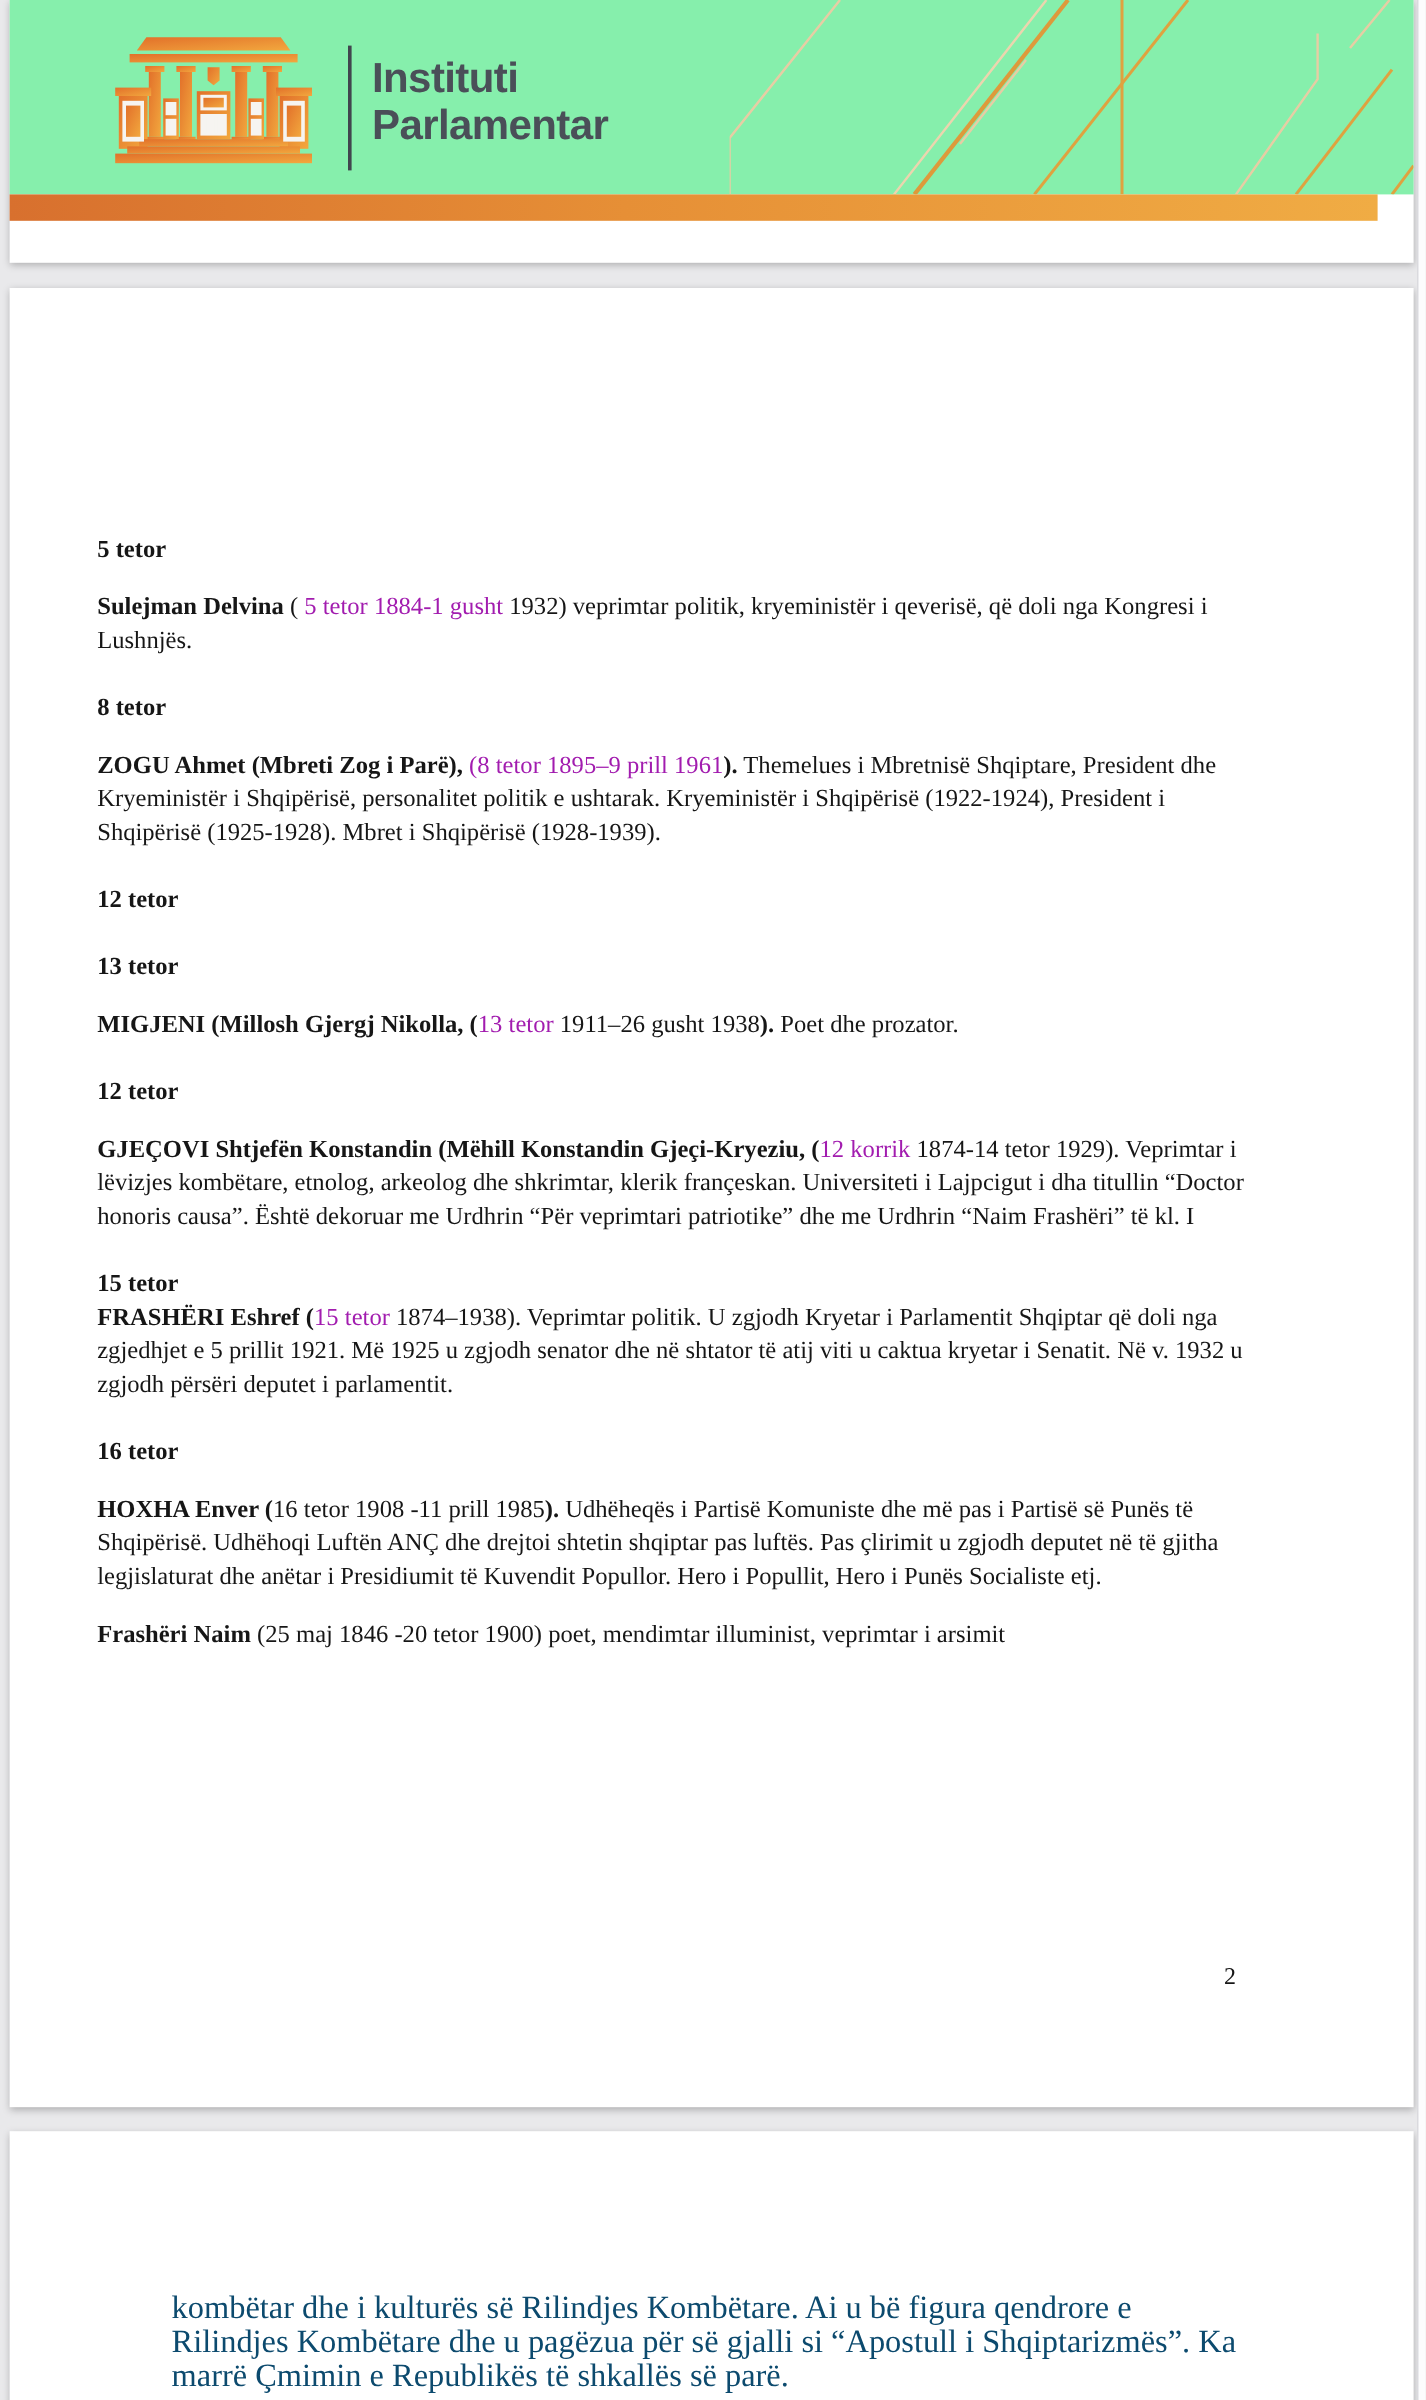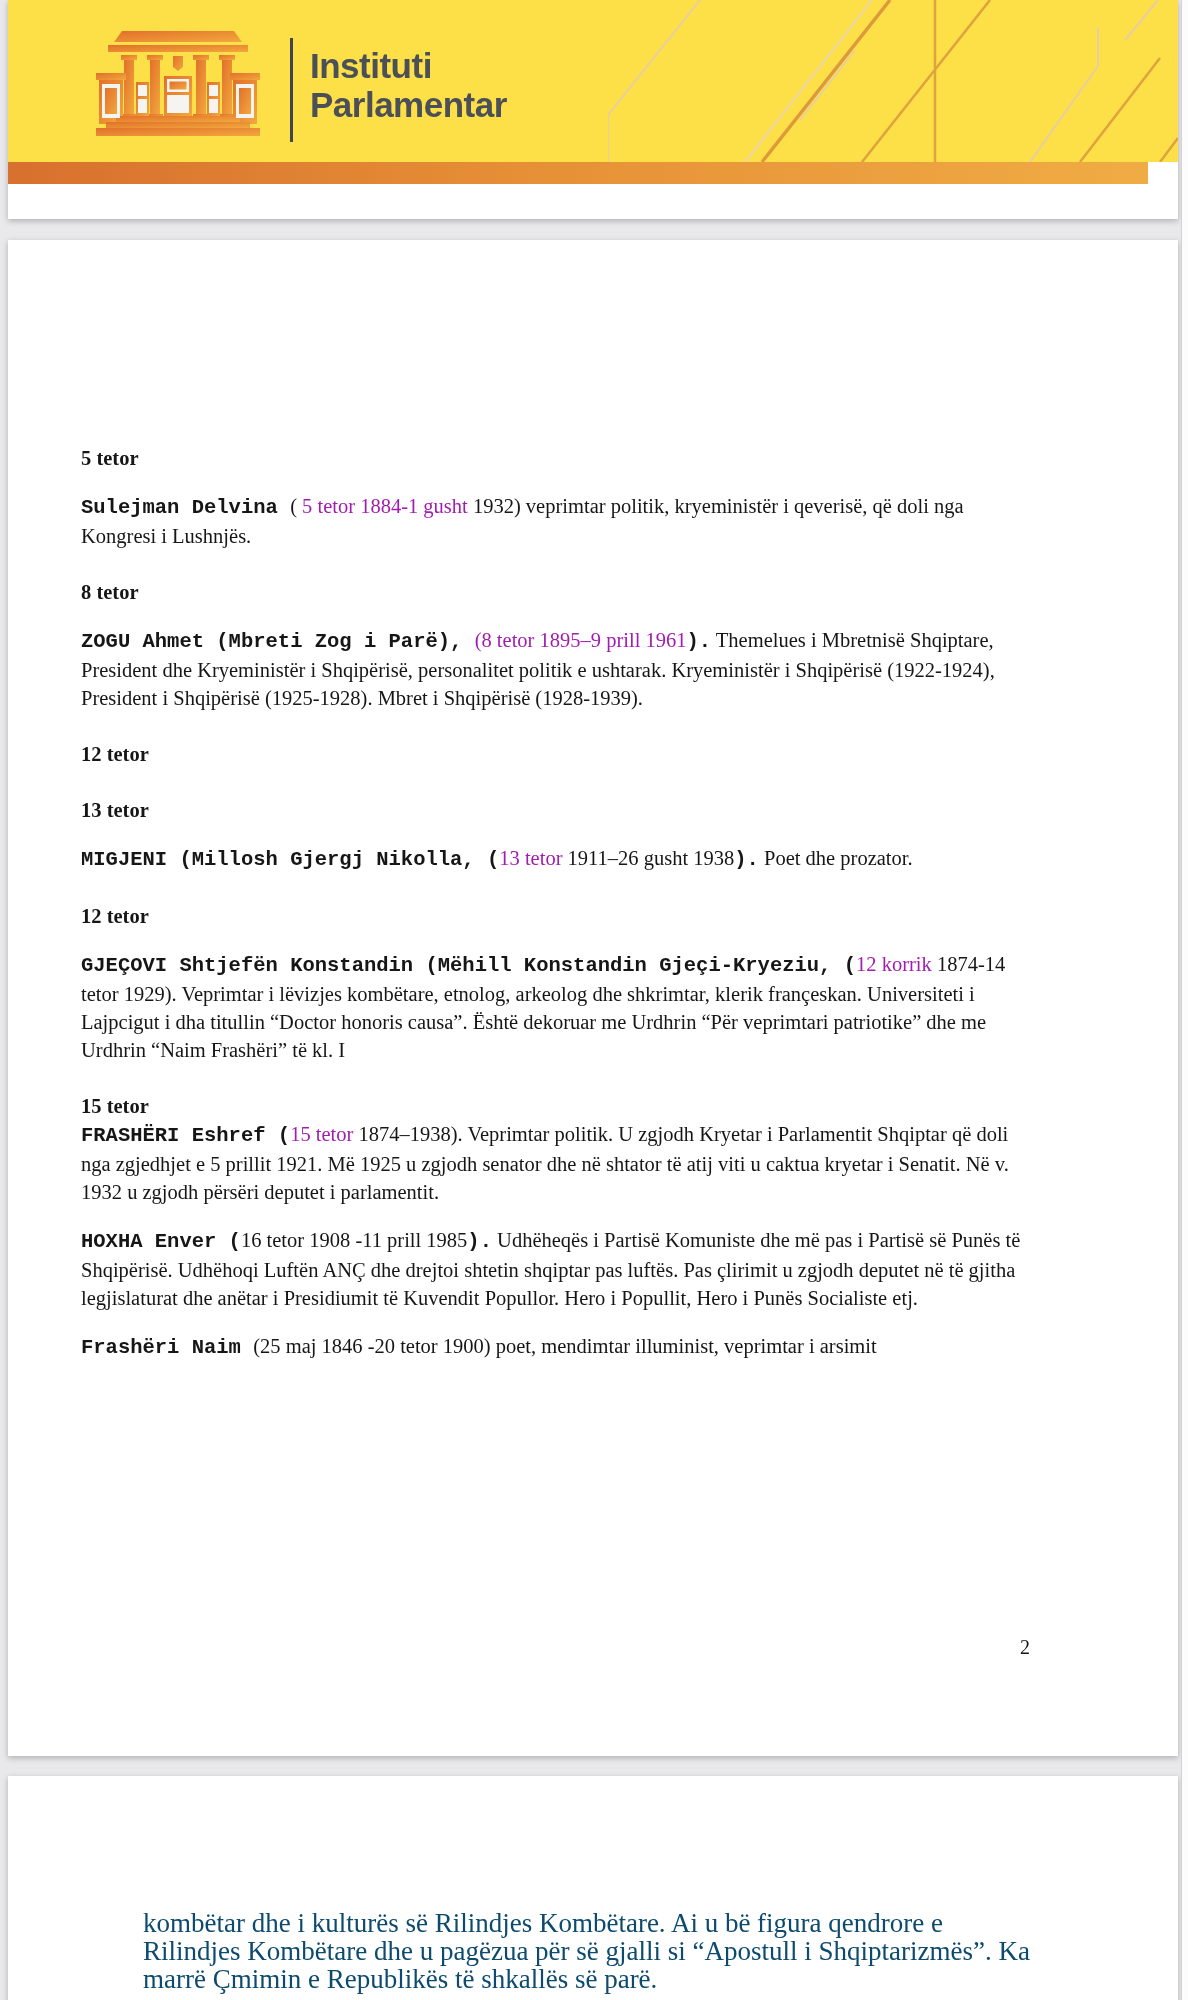--- a/index.html
+++ b/index.html
@@ -13,21 +13,21 @@
     box-shadow:0 2px 6px rgba(0,0,0,0.25);
   }
   #page1{top:0;height:219px;}
   #page2{top:240px;height:1516px;}
   #page3{top:1776px;height:230px;}
   .scroll-strip{
     position:absolute;top:0;right:0;width:6px;height:2000px;
     background:#fcfcfd;border-left:1px solid #d3d3d7;
   }
   
-  .header-zone{position:relative;height:162px;background:#fde047;overflow:hidden;}
+  .header-zone{position:relative;height:162px;background:#86efac;overflow:hidden;}
   .logo{position:absolute;left:80px;top:26px;width:180px;height:116px;}
   .brand-divider{position:absolute;left:282px;top:38px;width:3px;height:104px;background:#41454e;}
   .brand{
     position:absolute;left:302px;top:46px;
     font-family:"Liberation Sans", sans-serif;font-weight:bold;
     font-size:35px;line-height:39px;color:#4a4f58;letter-spacing:-0.5px;
   }
   .deco{position:absolute;left:600px;top:0;width:570px;height:162px;}
   .orange-bar{
     position:absolute;left:0;top:162px;width:1140px;height:22px;
@@ -35,21 +35,21 @@
   }
   
   .content{
     padding:182px 140px 0 73px;
     font-size:20.5px;line-height:28px;color:#161616;margin-top:22px;
   }
   .date-heading{font-weight:bold;margin:28px 0 0 0;}
   .date-heading:first-child{margin-top:0;}
   .para{margin:20px 0 0 0;}
   .date-heading.tight + .para{margin-top:0;}
-  .seg-bold{font-weight:bold;font-family:Liberation Mono, monospace;}
+  .seg-bold{font-weight:bold;}
   .seg-red{color:#a21caf;}
   .page-number{position:absolute;top:1396px;right:148px;font-size:20px;color:#161616;}
   .content3{
     padding:106px 140px 0 135px;
     font-size:27px;line-height:28px;color:#0c4a6e;
   }
 </style>
 </head>
 <body>
 
@@ -154,20 +154,21 @@
       <p class="para"><span class="seg-bold">Sulejman Delvina </span><span class="seg-regular">( </span><span class="seg-red">5 tetor 1884-1 gusht</span><span class="seg-regular"> 1932) veprimtar politik, kryeministër i qeverisë, që doli nga Kongresi i Lushnjës.</span></p>
       <div class="date-heading">8 tetor</div>
       <p class="para"><span class="seg-bold">ZOGU Ahmet (Mbreti Zog i Parë), </span><span class="seg-red">(8 tetor 1895–9 prill 1961</span><span class="seg-bold">).</span><span class="seg-regular"> Themelues i Mbretnisë Shqiptare, President dhe Kryeministër i Shqipërisë, personalitet politik e ushtarak. Kryeministër i Shqipërisë (1922-1924), President i Shqipërisë (1925-1928). Mbret i Shqipërisë (1928-1939).</span></p>
       <div class="date-heading">12 tetor</div>
       <div class="date-heading">13 tetor</div>
       <p class="para"><span class="seg-bold">MIGJENI (Millosh Gjergj Nikolla, (</span><span class="seg-red">13 tetor</span><span class="seg-regular"> 1911–26 gusht 1938</span><span class="seg-bold">).</span><span class="seg-regular"> Poet dhe prozator.</span></p>
       <div class="date-heading">12 tetor</div>
       <p class="para"><span class="seg-bold">GJEÇOVI Shtjefën Konstandin (Mëhill Konstandin Gjeçi-Kryeziu, (</span><span class="seg-red">12 korrik</span><span class="seg-regular"> 1874-14 tetor 1929). Veprimtar i lëvizjes kombëtare, etnolog, arkeolog dhe shkrimtar, klerik françeskan. Universiteti i Lajpcigut i dha titullin “Doctor honoris causa”. Është dekoruar me Urdhrin “Për veprimtari patriotike” dhe me Urdhrin “Naim Frashëri” të kl. I</span></p>
       <div class="date-heading tight">15 tetor</div>
       <p class="para"><span class="seg-bold">FRASHËRI Eshref (</span><span class="seg-red">15 tetor</span><span class="seg-regular"> 1874–1938). Veprimtar politik. U zgjodh Kryetar i Parlamentit Shqiptar që doli nga zgjedhjet e 5 prillit 1921. Më 1925 u zgjodh senator dhe në shtator të atij viti u caktua kryetar i Senatit. Në v. 1932 u zgjodh përsëri deputet i parlamentit.</span></p>
+      <div class="date-heading">16 tetor</div>
       <p class="para"><span class="seg-bold">HOXHA Enver (</span><span class="seg-regular">16 tetor 1908 -11 prill 1985</span><span class="seg-bold">).</span><span class="seg-regular"> Udhëheqës i Partisë Komuniste dhe më pas i Partisë së Punës të Shqipërisë. Udhëhoqi Luftën ANÇ dhe drejtoi shtetin shqiptar pas luftës. Pas çlirimit u zgjodh deputet në të gjitha legjislaturat dhe anëtar i Presidiumit të Kuvendit Popullor. Hero i Popullit, Hero i Punës Socialiste etj.</span></p>
       <p class="para"><span class="seg-bold">Frashëri Naim </span><span class="seg-regular">(25 maj 1846 -20 tetor 1900) poet, mendimtar illuminist, veprimtar i arsimit</span></p>
     </div>
   <div class="page-number">2</div>
 </div>
 
 <div class="page" id="page3">
   <p class="content3">kombëtar dhe i kulturës së Rilindjes Kombëtare. Ai u bë figura qendrore e Rilindjes Kombëtare dhe u pagëzua për së gjalli si “Apostull i Shqiptarizmës”. Ka marrë Çmimin e Republikës të shkallës së parë.</p>
 </div>
 

